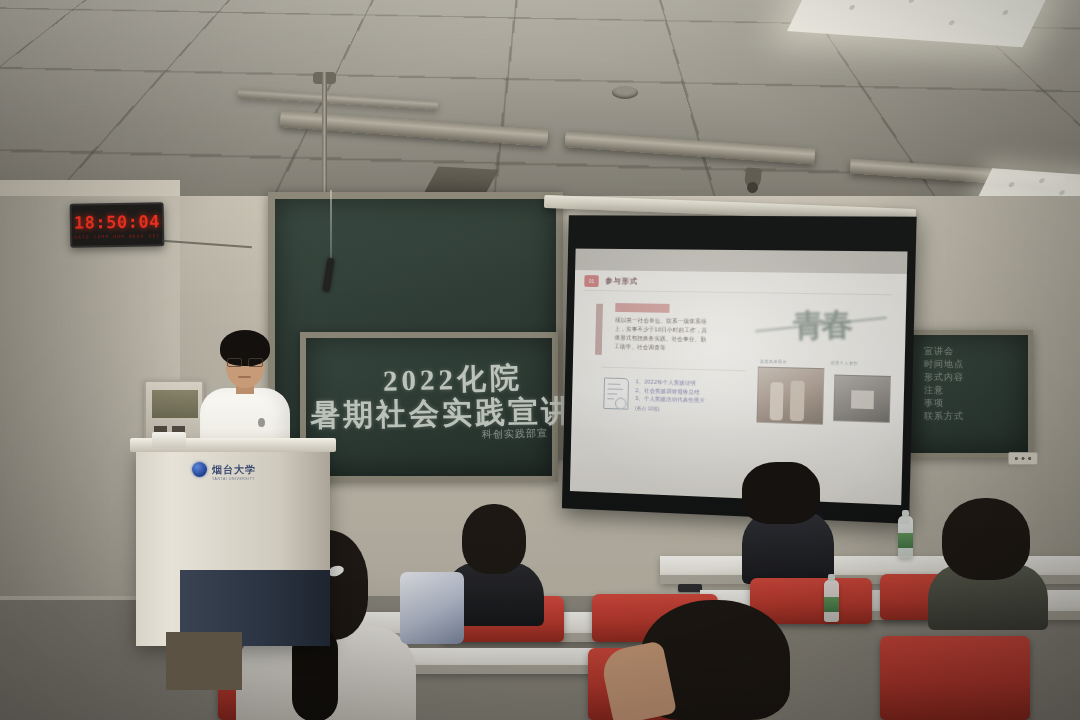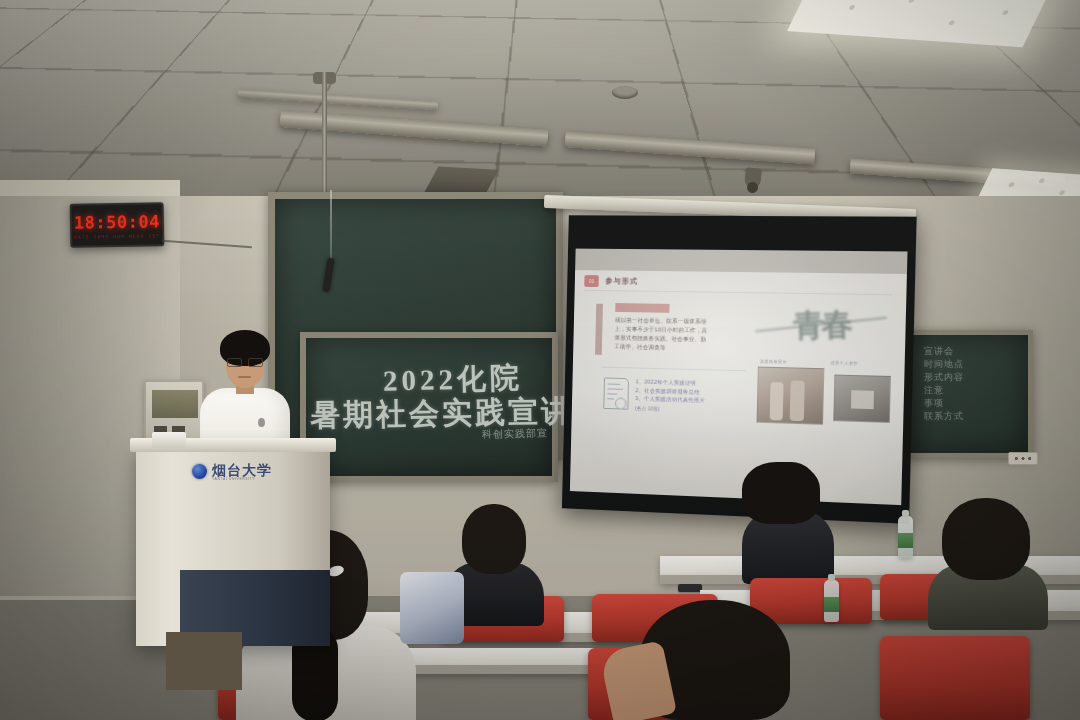--- a/index.html
+++ b/index.html
@@ -188,21 +188,21 @@
     background:linear-gradient(180deg,#f2efe6,#c4bfb2); border-radius:2px; }
   .podium-base { position:absolute; left:44px; top:124px; width:150px; height:76px;
     background:linear-gradient(90deg,#3a4352,#2b3442 55%,#1e2530); }
   .podium-foot { position:absolute; left:30px; top:186px; width:76px; height:58px;
     background:#5b5244; }
   .podium-logo { position:absolute; left:56px; top:16px; display:flex;
     align-items:center; gap:5px; }
   .podium-globe { width:15px; height:15px; border-radius:50%;
     background:radial-gradient(circle at 35% 32%, #5d86d8, #1f3f8f 70%, #132a63);
     box-shadow:0 0 3px rgba(40,70,160,.7); }
-  .podium-name { font-family:Liberation Serif, serif; font-size:14px; font-weight:bold;
+  .podium-name { font-family:Liberation Serif, serif; font-size:10px; font-weight:bold;
     color:#3b4a74; filter:blur(.35px); letter-spacing:1px; }
   .podium-en { position:absolute; left:76px; top:31px; font-size:3.4px;
     color:#6a7490; letter-spacing:.6px; filter:blur(.4px); }
 
   .cups { position:absolute; left:152px; top:432px; width:34px; height:16px;
     background:linear-gradient(180deg,#f4f2ec,#cdc9bd); border-radius:2px; z-index:6; }
 
   .speaker { position:absolute; left:196px; top:330px; width:98px; height:130px; z-index:4; }
   .sp-hair { position:absolute; left:24px; top:0; width:50px; height:36px;
     background:#14100d; border-radius:50% 50% 42% 42%; }

